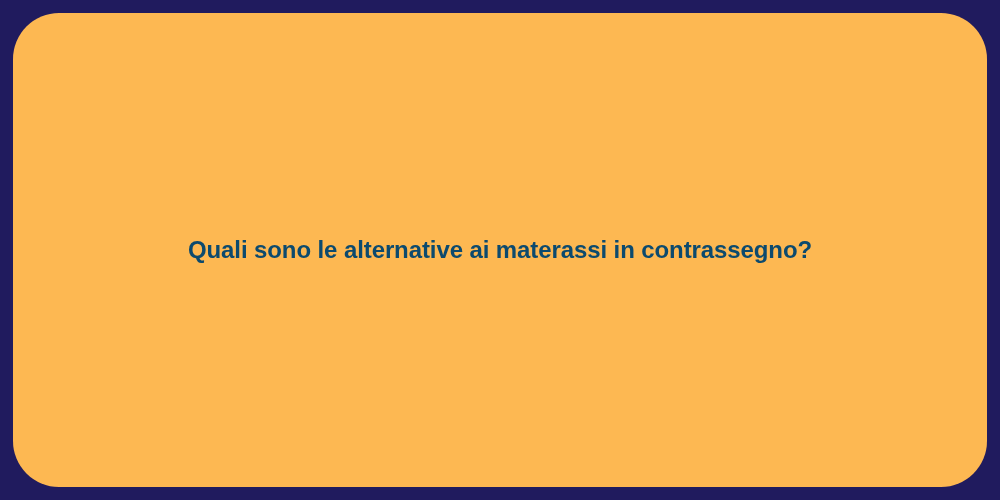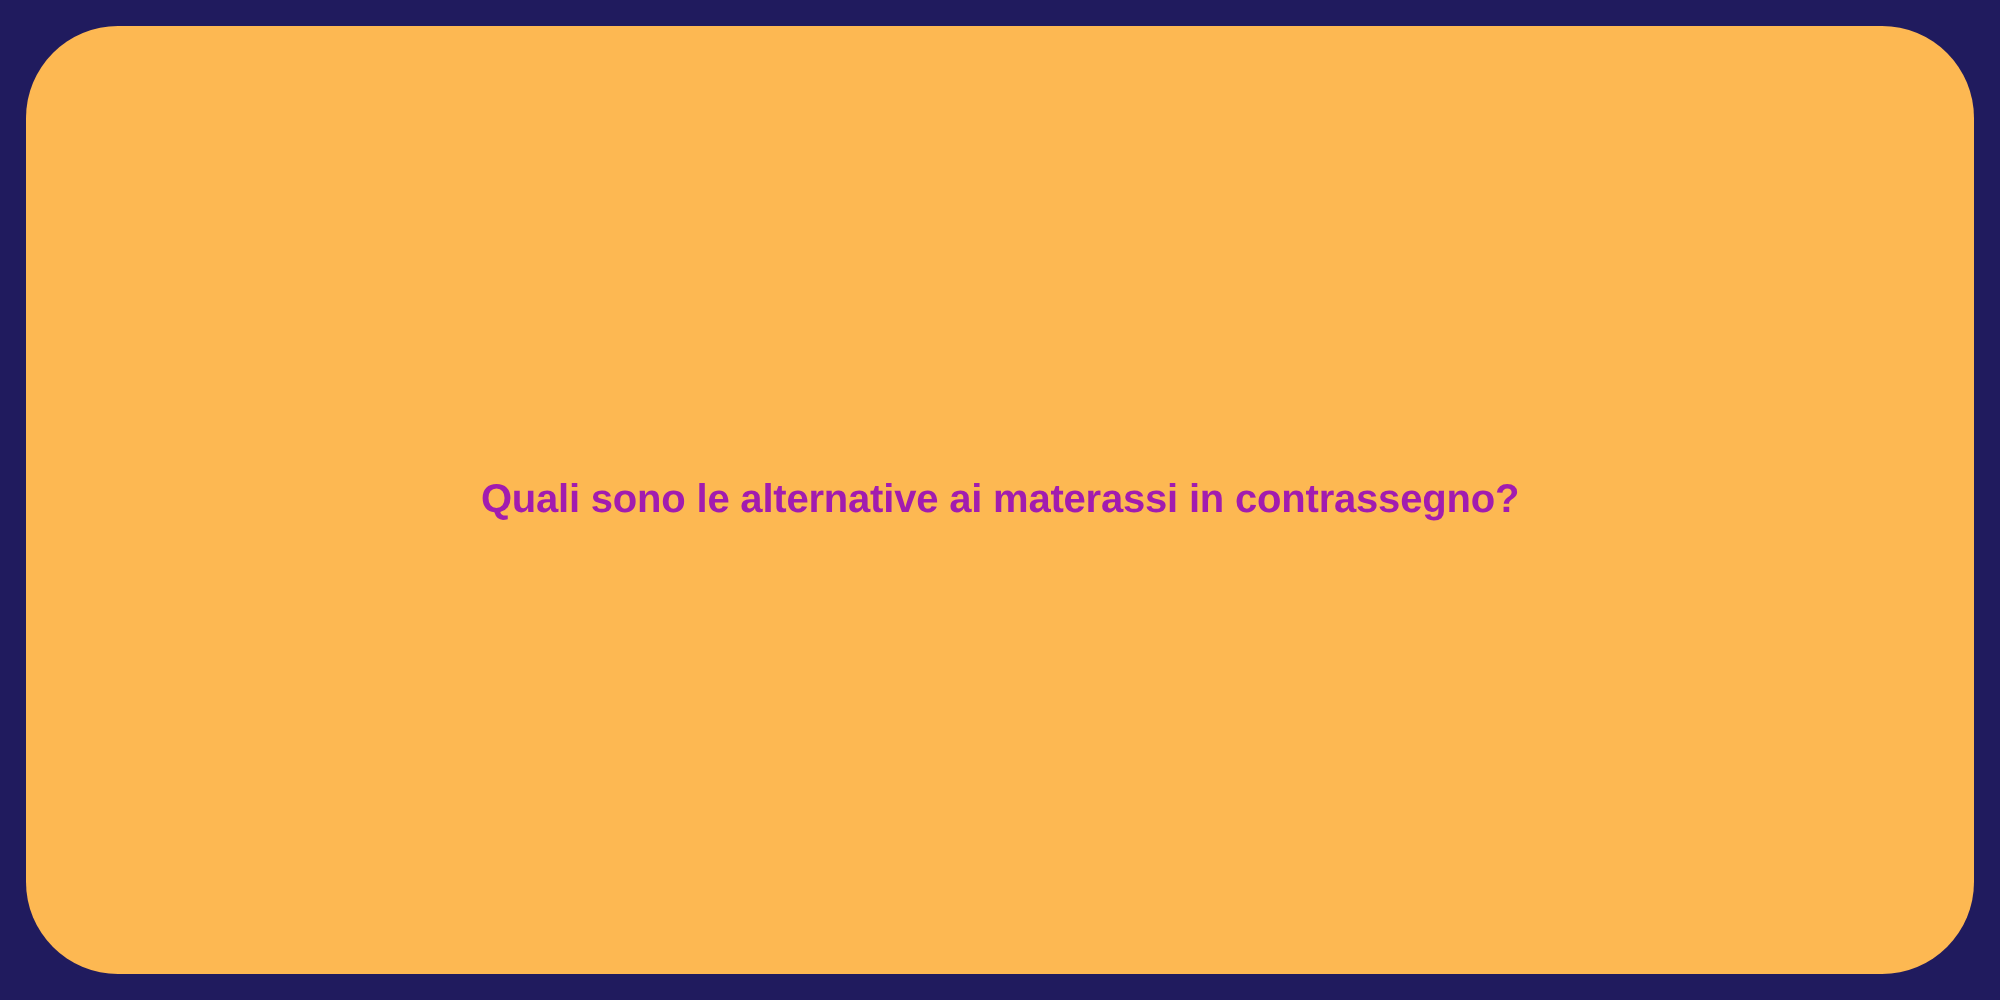--- a/index.html
+++ b/index.html
@@ -31,23 +31,23 @@
     background: #fdb852;
     border-radius: 46px;
     display: flex;
     align-items: center;
     justify-content: center;
     padding: 0 70px;
   }
 
   .card-heading {
     margin: 0;
-    color: #a21caf;
+    color: #0c4a6e;
     font-family: "Liberation Sans", sans-serif;
-    font-size: 20px;
+    font-size: 24px;
     font-weight: 700;
     line-height: 1.35;
     letter-spacing: -0.1px;
     text-align: right;
     white-space: nowrap;
   }
 </style>
 </head>
 <body>
 

